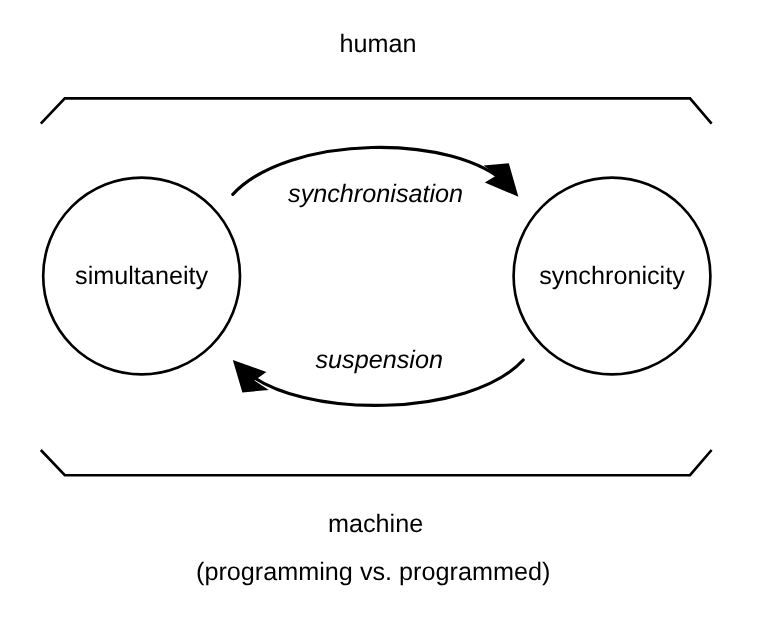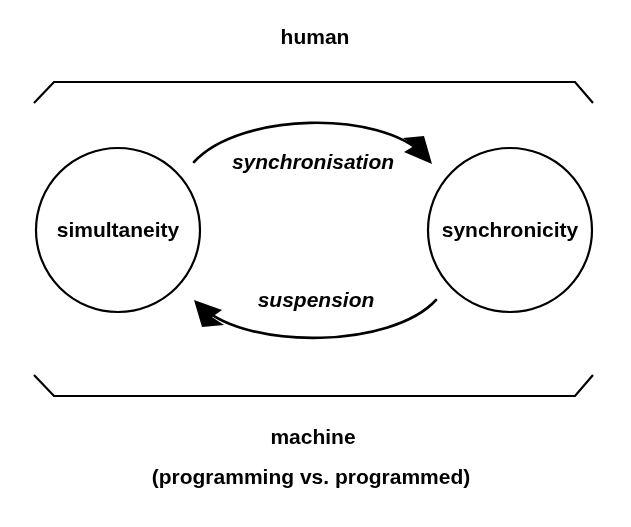--- a/index.html
+++ b/index.html
@@ -11,21 +11,20 @@
     width: 631px;
     height: 527px;
     font-family: "Liberation Sans", sans-serif;
     color: #000000;
     overflow: hidden;
   }
   #diagram-root {
     position: relative;
     width: 631px;
     height: 464px;
-    font-weight: bold;
   }
   #diagram-svg {
     position: absolute;
     top: 0;
     left: 0;
     width: 631px;
     height: 527px;
     display: block;
   }
   .lbl {

